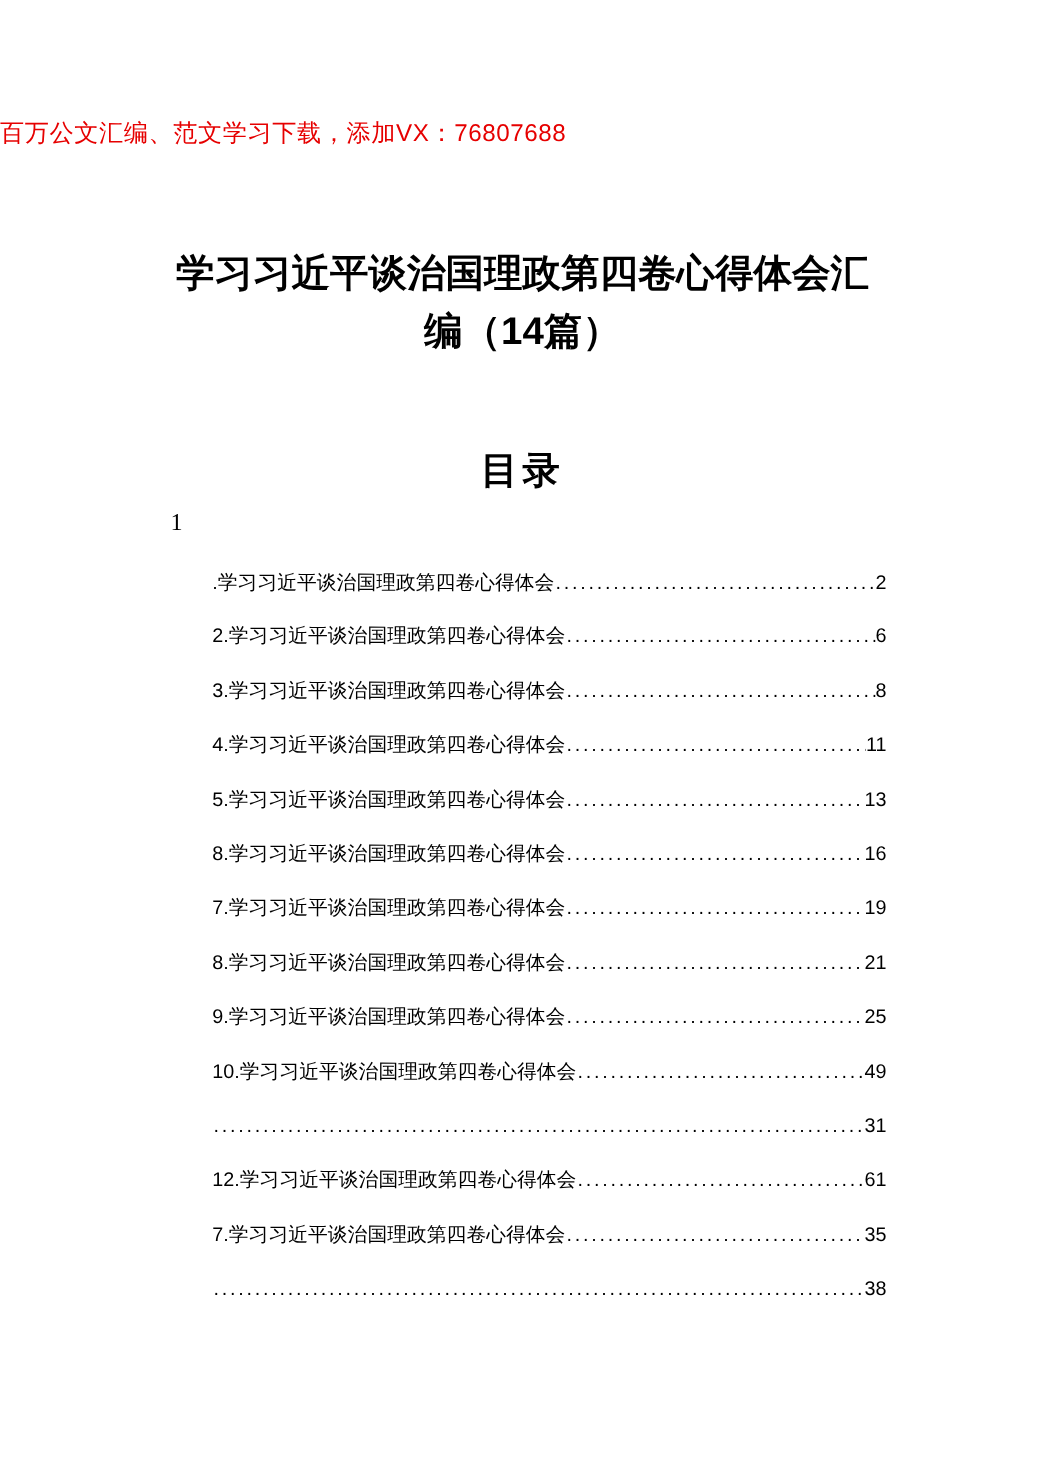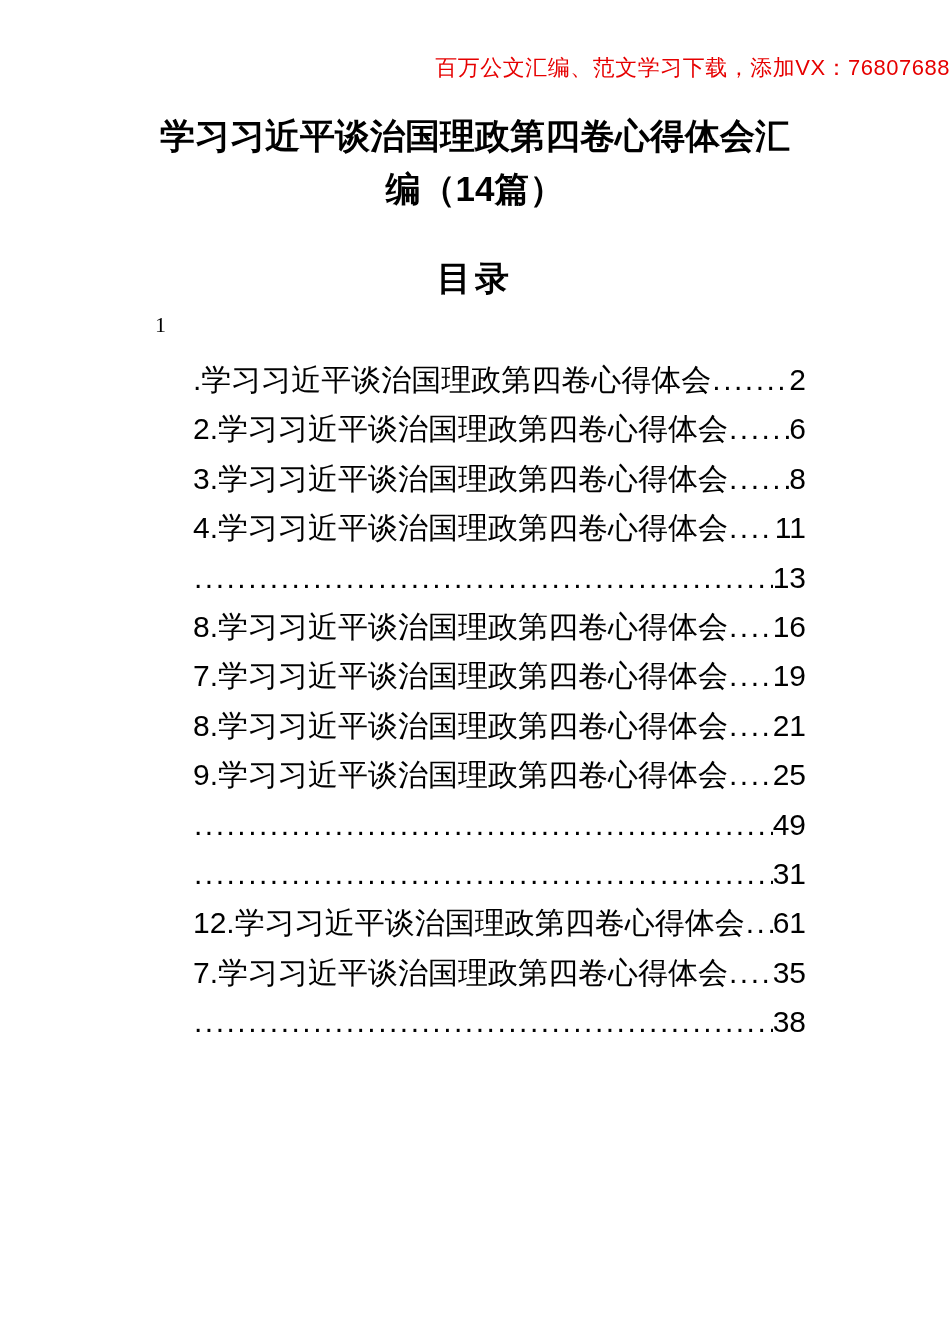--- a/index.html
+++ b/index.html
@@ -10,60 +10,60 @@
     color: #000000;
     overflow: hidden;
   }
   .page {
     position: relative;
     width: 950px; height: 1344px;
     background: #ffffff;
     overflow: hidden;
   }
   .header-note {
-    padding-top: 55px;
-    text-align: right;
+    padding-top: 108px;
+    text-align: left;
     font-size: 22px;
     line-height: 26px;
     color: #e60000;
     letter-spacing: 0.5px;
   }
   .doc-title {
     width: 660px;
-    margin: 28px auto 0 auto;
+    margin: 88px auto 0 auto;
     font-size: 35px;
     font-weight: 700;
     line-height: 53px;
     text-align: center;
     white-space: pre-line;
     letter-spacing: 0;
   }
   .toc-heading {
-    margin-top: 42px;
+    margin-top: 79px;
     text-align: center;
     font-size: 34px;
     font-weight: 700;
     line-height: 42px;
     letter-spacing: 4px;
   }
   .toc-orphan {
     margin-top: 12px;
     padding-left: 155px;
     font-family: "Liberation Serif", serif;
     font-size: 22px;
     line-height: 28px;
   }
   .toc-list {
     margin: 16px 0 0 193px;
     width: 613px;
   }
   .toc-row {
     display: flex;
     align-items: baseline;
-    font-size: 30px;
+    font-size: 18px;
     line-height: 49.4px;
     height: 49.4px;
     cursor: pointer;
   }
   .toc-row .label {
     white-space: nowrap;
     flex: 0 0 auto;
   }
   .toc-row .dots {
     flex: 1 1 auto;
@@ -111,20 +111,21 @@
       <span class="pnum">8</span>
     </div>
 
     <div class="toc-row">
       <span class="label">4.学习习近平谈治国理政第四卷心得体会</span>
       <span class="dots">................................................................................</span>
       <span class="pnum">11</span>
     </div>
 
     <div class="toc-row">
+      <span class="label">5.学习习近平谈治国理政第四卷心得体会</span>
       <span class="dots">................................................................................</span>
       <span class="pnum">13</span>
     </div>
 
     <div class="toc-row">
       <span class="label">8.学习习近平谈治国理政第四卷心得体会</span>
       <span class="dots">................................................................................</span>
       <span class="pnum">16</span>
     </div>
 
@@ -140,20 +141,21 @@
       <span class="pnum">21</span>
     </div>
 
     <div class="toc-row">
       <span class="label">9.学习习近平谈治国理政第四卷心得体会</span>
       <span class="dots">................................................................................</span>
       <span class="pnum">25</span>
     </div>
 
     <div class="toc-row">
+      <span class="label">10.学习习近平谈治国理政第四卷心得体会</span>
       <span class="dots">................................................................................</span>
       <span class="pnum">49</span>
     </div>
 
     <div class="toc-row">
       <span class="dots">................................................................................</span>
       <span class="pnum">31</span>
     </div>
 
     <div class="toc-row">

